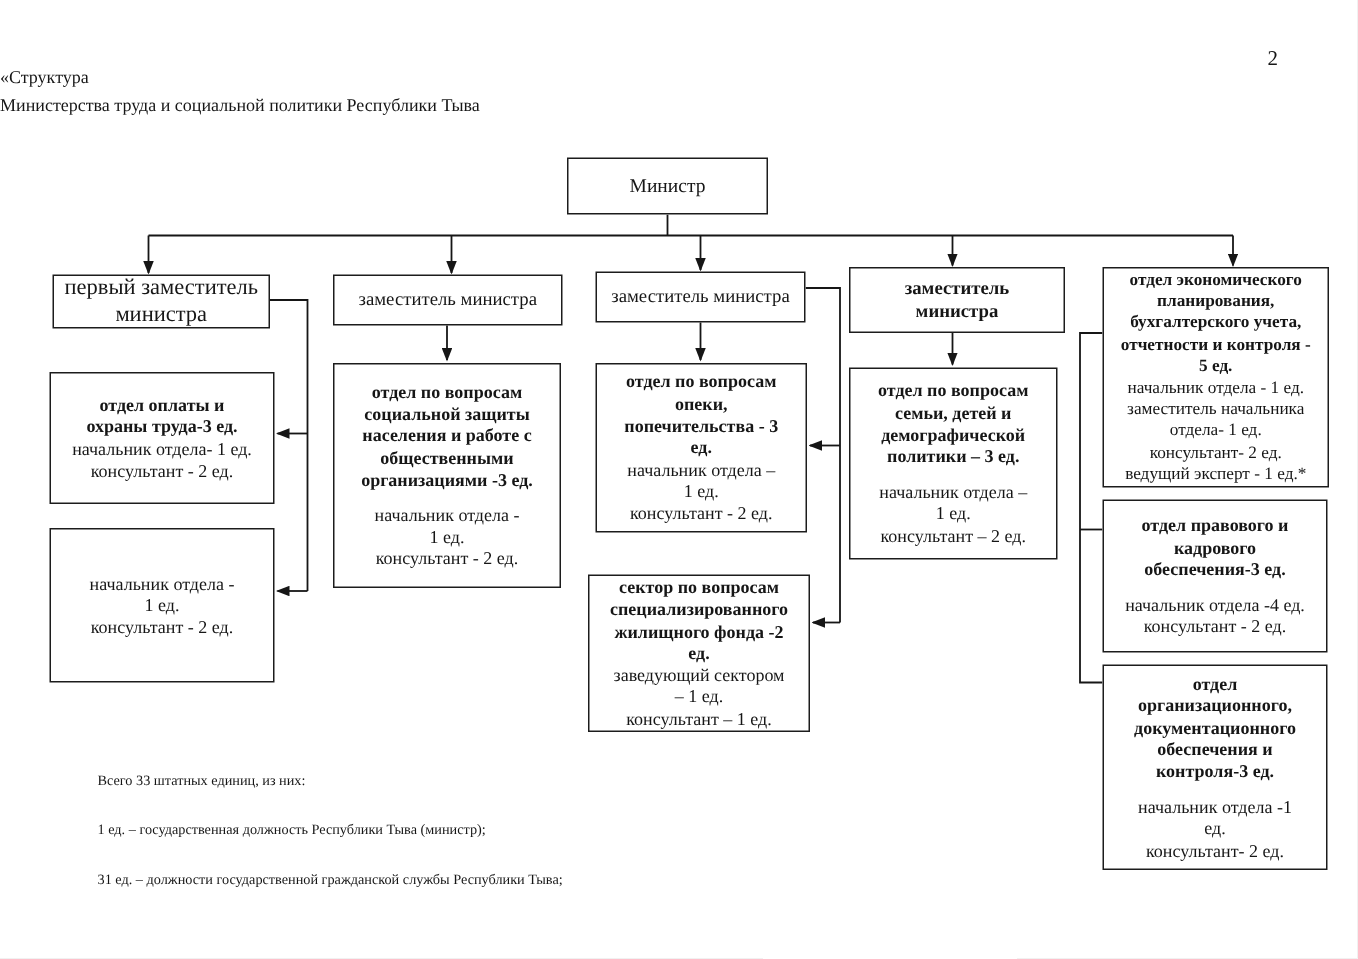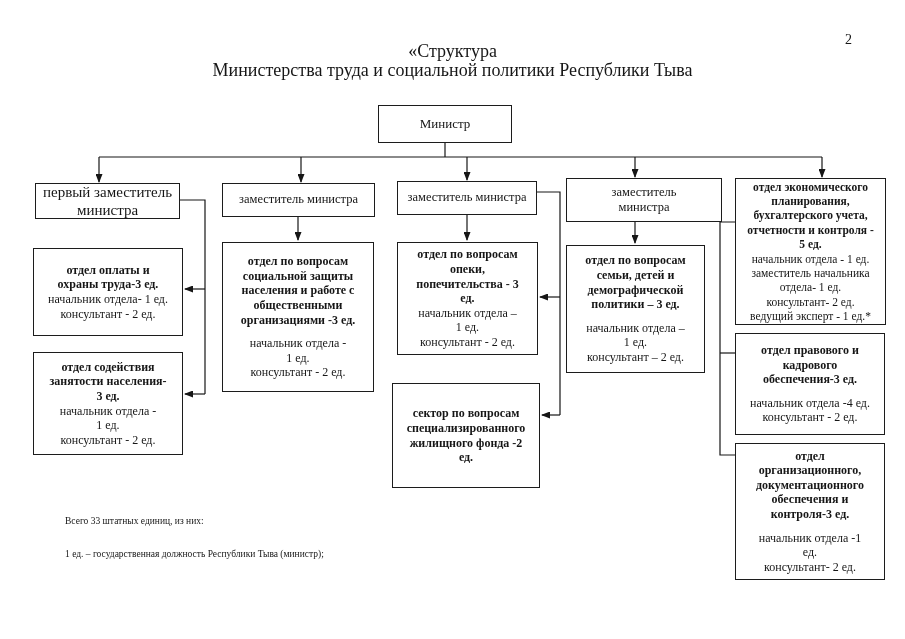--- a/index.html
+++ b/index.html
@@ -3,34 +3,34 @@
 <meta charset="utf-8">
 <style>
   html,body { margin:0; padding:0; background:#e8e8e8; }
   .page {
     position:relative; width:905px; height:639px; background:#ffffff;
     font-family:"Liberation Serif","DejaVu Serif",serif; color:#161616;
     overflow:hidden; margin:0 auto;
   }
   .connectors { position:absolute; left:0; top:0; width:905px; height:639px; pointer-events:none; }
   .page-number { position:absolute; left:845px; top:32px; font-size:14px; }
-  .doc-title { position:absolute; left:0; right:0; top:42px; text-align:center; font-size:18px; line-height:19px; }
+  .doc-title { position:absolute; left:0; right:0; top:42px; font-size:12px; line-height:19px; }
   .box {
     position:absolute; box-sizing:border-box; border:1.4px solid #1c1c1c; background:#fff;
     display:flex; flex-direction:column; align-items:center; justify-content:center;
     text-align:center; line-height:1.22; padding:16px 4px; font-size:12px;
   }
   .hdr { font-weight:bold; white-space:pre-line; }
   .stf { white-space:pre-line; }
   .gap .stf { margin-top:9px; }
   .b-minister   { left:378px; top:105px; width:134px; height:38px; font-size:13px; }
   .b-dep1       { left:35px;  top:183px; width:145px; height:36px; font-size:15px; }
   .b-dep2       { left:222px; top:183px; width:153px; height:29px; font-size:12.5px; }
   .b-dep3       { left:397px; top:181px; width:140px; height:23px; font-size:12.5px; }
-  .b-dep4       { left:566px; top:178px; width:156px; height:44px; font-size:12.5px; }
+  .b-dep4       { left:566px; top:178px; width:144px; height:44px; font-size:12.5px;font-weight:bold; }
   .b-econ       { left:735px; top:178px; width:151px; height:147px; font-size:11.5px; line-height:1.25;align-items:center; }
   .b-pay        { left:33px;  top:248px; width:150px; height:88px; }
   .b-employ     { left:33px;  top:352px; width:150px; height:103px; }
   .b-social     { left:222px; top:242px; width:152px; height:150px; }
   .b-custody    { left:397px; top:242px; width:141px; height:113px; }
   .b-sector     { left:392px; top:383px; width:148px; height:105px; }
   .b-family     { left:566px; top:245px; width:139px; height:128px; }
   .b-legal      { left:735px; top:333px; width:150px; height:102px; }
   .b-orgdoc     { left:735px; top:443px; width:150px; height:137px; }
   .notes { position:absolute; left:65px; top:494px; font-size:9.5px; line-height:11px; white-space:pre; }
@@ -118,23 +118,20 @@
   </div>
 
   <div class="box b-pay">
     <span class="hdr">отдел оплаты и
 охраны труда-3 ед.</span>
     <span class="stf">начальник отдела- 1 ед.
 консультант - 2 ед.</span>
   </div>
 
   <div class="box b-employ">
-    <span class="hdr">отдел содействия
-занятости населения-
-3 ед.</span>
     <span class="stf">начальник отдела -
 1 ед.
 консультант - 2 ед.</span>
   </div>
 
   <div class="box b-social gap">
     <span class="hdr">отдел по вопросам
 социальной защиты
 населения и работе с
 общественными
@@ -152,20 +149,23 @@
     <span class="stf">начальник отдела –
 1 ед.
 консультант - 2 ед.</span>
   </div>
 
   <div class="box b-sector">
     <span class="hdr">сектор по вопросам
 специализированного
 жилищного фонда -2
 ед.</span>
+    <span class="stf">заведующий сектором
+– 1 ед.
+консультант – 1 ед.</span>
   </div>
 
   <div class="box b-family gap">
     <span class="hdr">отдел по вопросам
 семьи, детей и
 демографической
 политики – 3 ед.</span>
     <span class="stf">начальник отдела –
 1 ед.
 консультант – 2 ед.</span>
@@ -186,15 +186,16 @@
 обеспечения и
 контроля-3 ед.</span>
     <span class="stf">начальник отдела -1
 ед.
 консультант- 2 ед.</span>
   </div>
 
   <div class="notes">
     <div>Всего 33 штатных единиц, из них:</div>
     <div>1 ед. – государственная должность Республики Тыва (министр);</div>
+    <div>31 ед. – должности государственной гражданской службы Республики Тыва;</div>
   </div>
 
 </div>
 
 </body></html>

